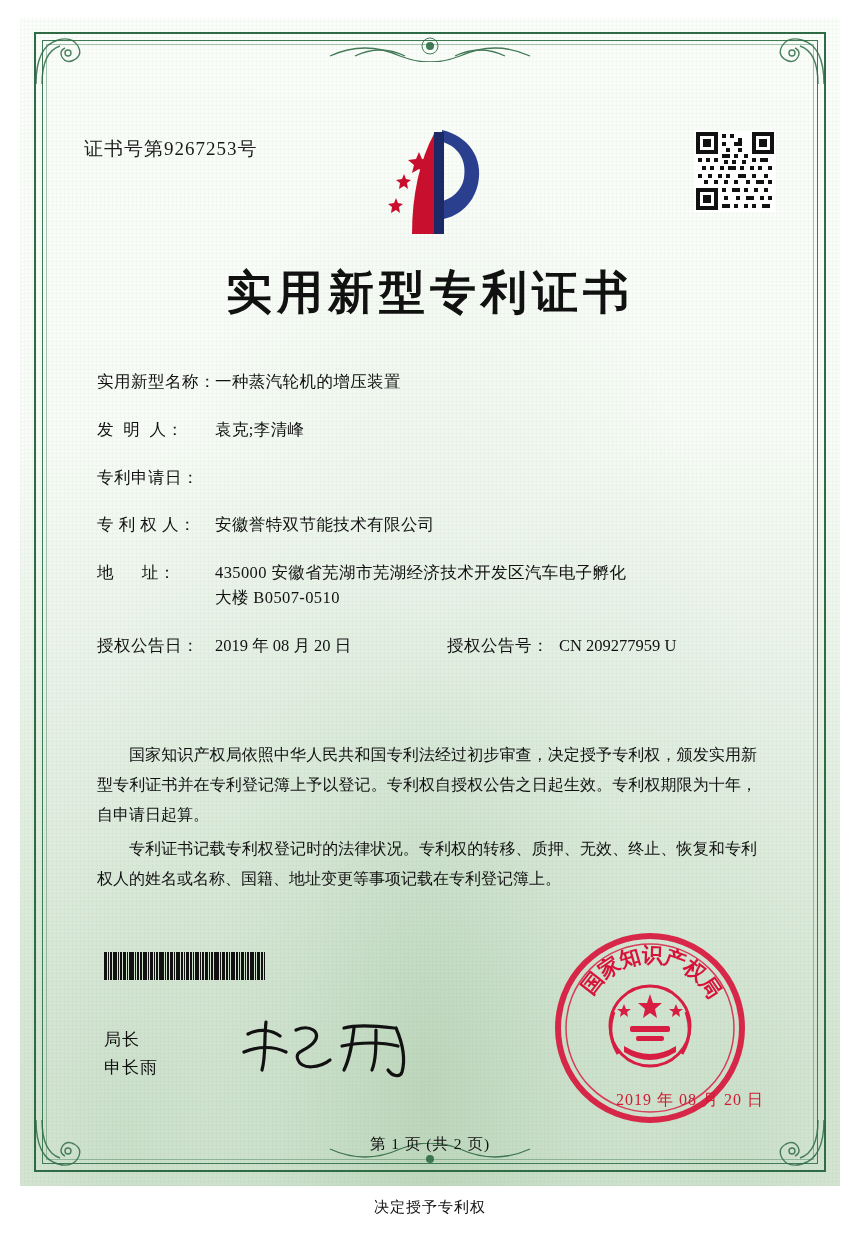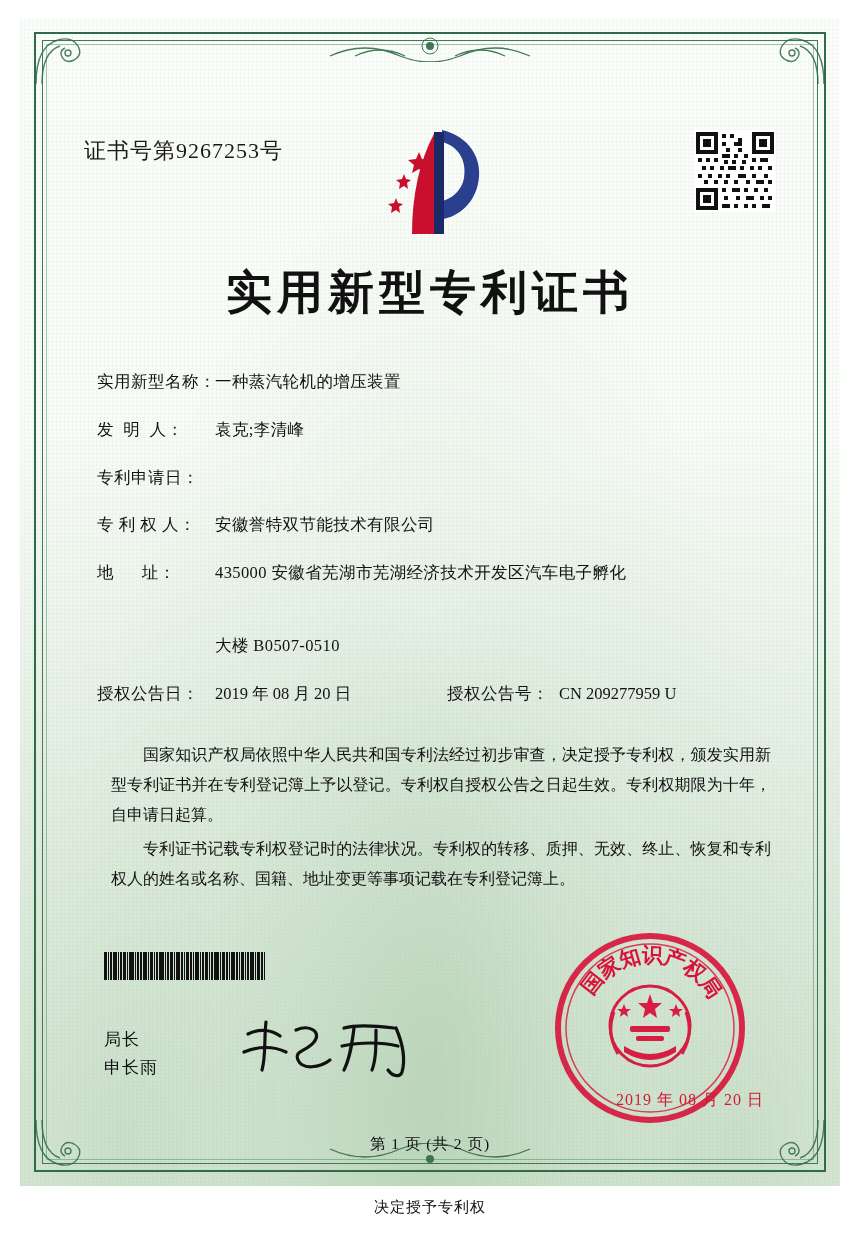--- a/index.html
+++ b/index.html
@@ -100,21 +100,21 @@
     width: 210px;
     height: 26px;
     opacity: .9;
   }
 
   
   .cert-no {
     position: absolute;
     left: 84px;
     top: 136px;
-    font-size: 22px;
+    font-size: 19px;
     color: #1a1a1a;
     letter-spacing: 1px;
     white-space: nowrap;
   }
   .logo {
     position: absolute;
     left: 372px;
     top: 122px;
     width: 130px;
     height: 122px;
@@ -159,37 +159,37 @@
   .row .lbl {
     width: 118px;
     flex: none;
     white-space: pre;
     letter-spacing: 0.5px;
   }
   .row .val {
     flex: 1;
     letter-spacing: 0.4px;
   }
-  .val .l2 { display: block; margin-top: 48px; }
+  .val .l2 { display: block; }
 
   .row-dual {
     display: flex;
     align-items: flex-start;
     margin-bottom: 10px;
     line-height: 1.5;
   }
   .row-dual .seg1 { width: 350px; flex: none; display:flex;align-items:center; }
   .row-dual .seg2 { flex: 1; display:flex; }
   .row-dual .lbl2 { width: 118px; flex:none; white-space: pre; letter-spacing: 0.5px;}
   .row-dual .lbl3 { width: 112px; flex:none; white-space: pre; letter-spacing: 0.5px;}
 
   
   .paras {
     position: absolute;
-    left: 111px;
+    left: 97px;
     top: 740px;
     width: 660px;
     font-size: 16px;
     line-height: 30px;
     color: #111;
     text-align: justify;
   }
   .paras p { margin: 0 0 4px 0; text-indent: 2em; }
 
   

